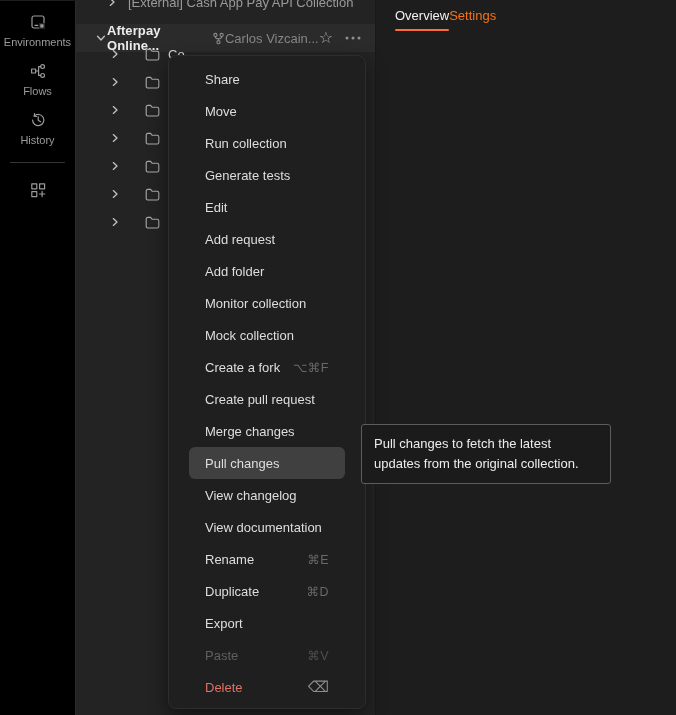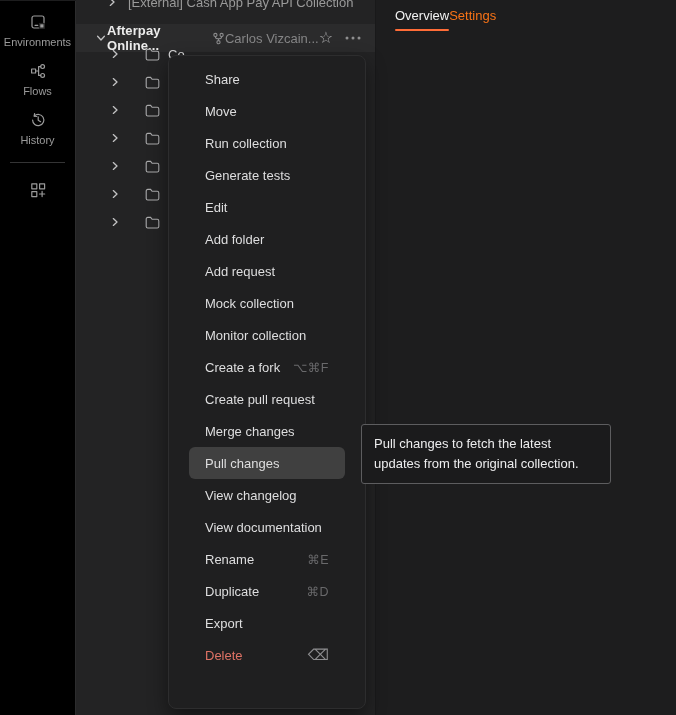--- a/index.html
+++ b/index.html
@@ -285,30 +285,30 @@
       <div class="menu-item">
         <span>Run collection</span>
       </div>
       <div class="menu-item">
         <span>Generate tests</span>
       </div>
       <div class="menu-item">
         <span>Edit</span>
       </div>
       <div class="menu-item">
+        <span>Add request</span>
+      </div>
+      <div class="menu-item">
         <span>Add folder</span>
       </div>
       <div class="menu-item">
-        <span>Add request</span>
+        <span>Monitor collection</span>
       </div>
       <div class="menu-item">
         <span>Mock collection</span>
-      </div>
-      <div class="menu-item">
-        <span>Monitor collection</span>
       </div>
       <div class="menu-item">
         <span>Create a fork</span>
         <span class="shortcut">⌥⌘F</span>
       </div>
       <div class="menu-item">
         <span>Create pull request</span>
       </div>
       <div class="menu-item">
         <span>Merge changes</span>
@@ -325,20 +325,24 @@
       <div class="menu-item">
         <span>Rename</span>
         <span class="shortcut">⌘E</span>
       </div>
       <div class="menu-item">
         <span>Duplicate</span>
         <span class="shortcut">⌘D</span>
       </div>
       <div class="menu-item">
         <span>Export</span>
+      </div>
+      <div class="menu-item disabled">
+        <span>Paste</span>
+        <span class="shortcut">⌘V</span>
       </div>
       <div class="menu-item danger">
         <span>Delete</span>
         <span class="shortcut">⌫</span>
       </div>
     </div>
 
   <div class="tooltip">Pull changes to fetch the latest updates from the original collection.</div>
 </div>
 

